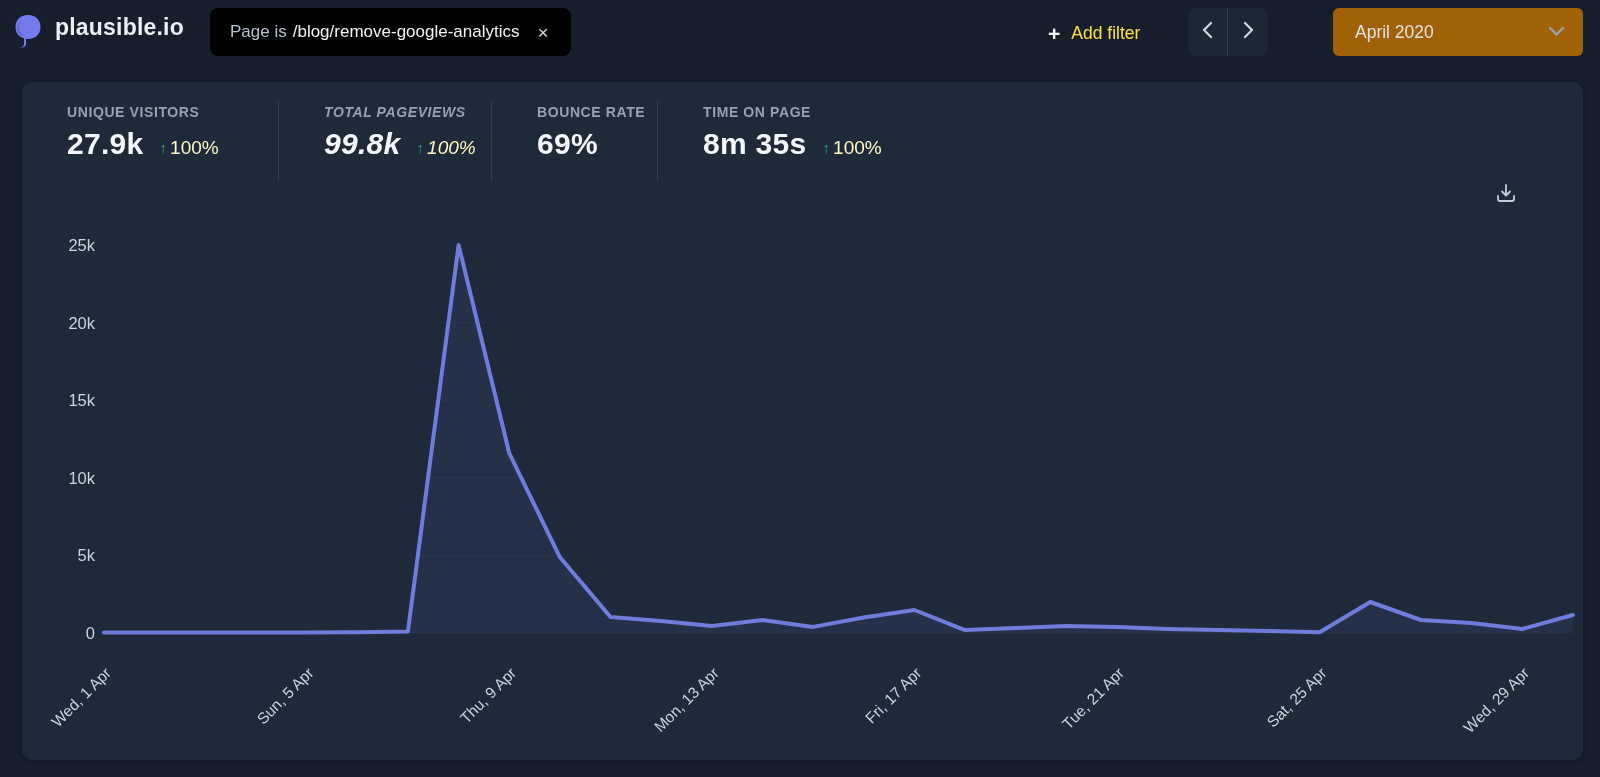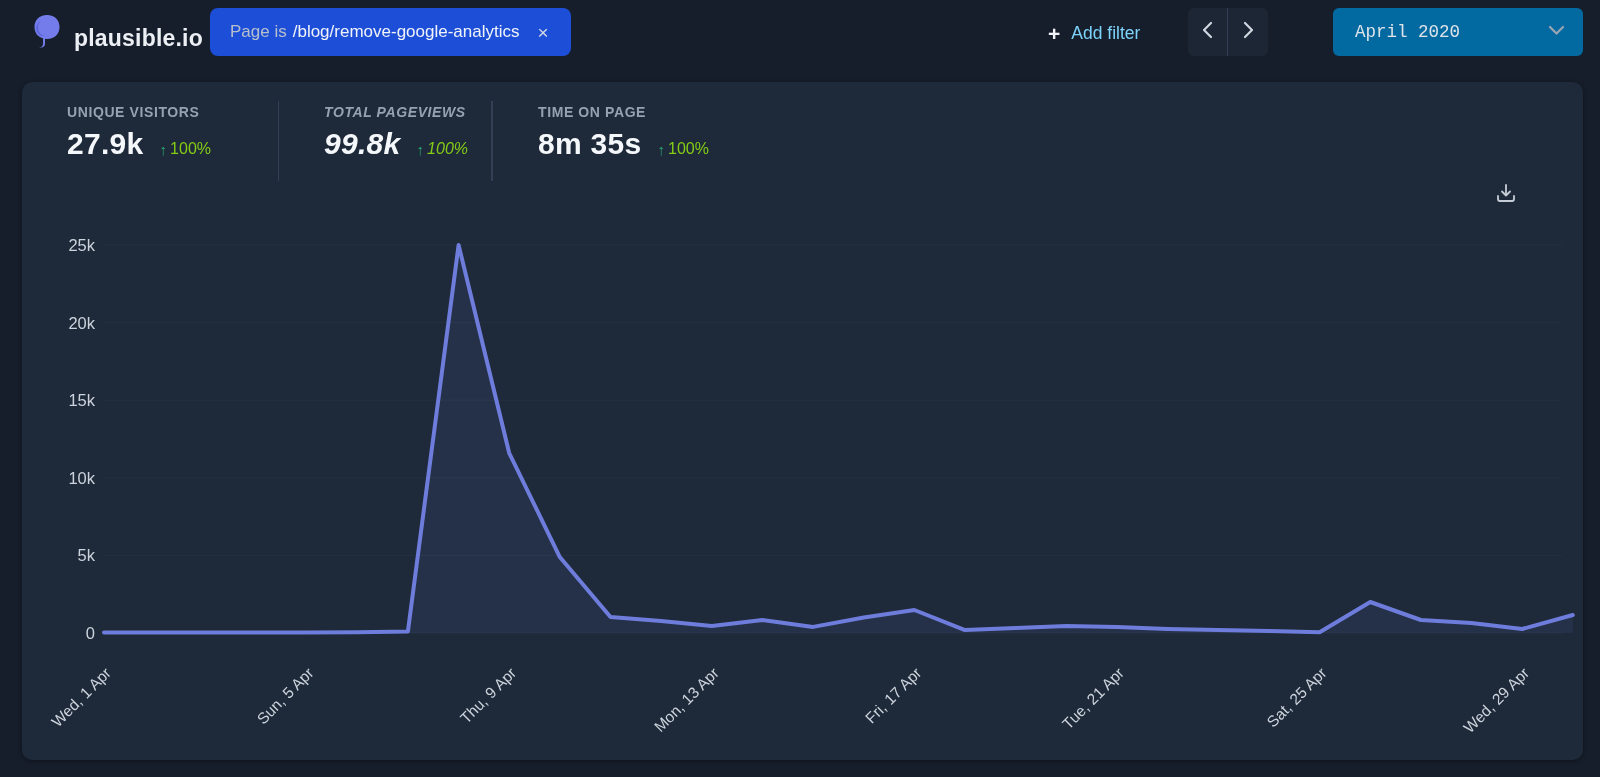--- a/index.html
+++ b/index.html
@@ -6,71 +6,71 @@
   html,body { width:1600px; height:777px; overflow:hidden; }
   body {
     background:#161e2b;
     font-family:"Liberation Sans", sans-serif;
     color:#f4f7fa;
     position:relative;
   }
 
   
   .topbar { position:absolute; left:0; top:0; width:1600px; height:66px; }
-  .logo-wrap { position:absolute; left:32px; top:14px; display:flex; align-items:flex-end; }
+  .logo-wrap { position:absolute; left:13px; top:14px; display:flex; align-items:flex-start; }
   .brand { font-size:23px; font-weight:bold; color:#eceff3; letter-spacing:0.2px; margin-left:12px; }
 
   .filter-chip {
     position:absolute; left:210px; top:8px; height:48px;
-    background:#1d4ed8; border-radius:8px;
+    background:#000000; border-radius:8px;
     display:flex; align-items:center; padding:0 22px 0 20px;
     font-size:17px; color:#b6c0cc;
   }
   .filter-chip b { color:#f0f3f7; margin-left:6px; font-weight:normal; }
   .chip-close { margin-left:18px; color:#d3d9e1; font-size:19px; cursor:pointer; line-height:1; }
 
   .add-filter {
     position:absolute; left:1048px; top:0; height:66px;
     display:flex; align-items:center; cursor:pointer;
   }
   .add-filter .plus { font-size:21px; font-weight:bold; color:#f0f3f7; margin-right:11px; line-height:1; }
-  .add-filter .lbl { font-size:17.5px; color:#7dd3fc; }
+  .add-filter .lbl { font-size:17.5px; color:#fde047; }
 
   .arrows {
     position:absolute; left:1188px; top:8px; width:80px; height:48px;
     background:#1c2634; border-radius:6px; display:flex;
   }
   .arrow-btn { width:40px; height:48px; display:flex; align-items:center; justify-content:center; cursor:pointer; }
   .arrow-btn:first-child { border-right:1px solid #333f53; }
   .arrow-btn svg { stroke:#cfd6df; }
 
   .date-picker {
     position:absolute; left:1333px; top:8px; width:250px; height:48px;
-    background:#0369a1; border-radius:6px;
+    background:#a16207; border-radius:6px;
     display:flex; align-items:center; justify-content:space-between;
-    padding:0 18px 0 22px; cursor:pointer;font-family:Liberation Mono, monospace;
+    padding:0 18px 0 22px; cursor:pointer;
   }
   .date-picker .date-lbl { font-size:17.5px; color:#dfe4ea; }
   .date-picker svg { stroke:#9aa5b3; }
 
   
   .card {
     position:absolute; left:22px; top:82px; width:1561px; height:678px;
     background:#1e2939; border-radius:10px;
     box-shadow:0 1px 4px rgba(0,0,0,0.35);
   }
 
   .stats-row { position:absolute; left:45px; top:22px; display:flex; align-items:flex-start; }
   .stat { display:flex; flex-direction:column; }
   .stat-label { font-size:14px; font-weight:bold; letter-spacing:0.6px; color:#96a1b1; white-space:nowrap; }
   .stat-valrow { display:flex; align-items:flex-end; margin-top:9px; }
   .stat-value { font-size:30px; font-weight:bold; color:#f5f8fb; line-height:1; letter-spacing:0.3px; }
   .stat-change { display:flex; align-items:center; margin-left:16px; margin-bottom:2px; }
   .stat-arrow { color:#2aa775; font-size:15px; font-weight:bold; margin-right:3px; line-height:1; }
-  .stat-delta { color:#84cc16; font-size:16px; line-height:1; }
+  .stat-delta { color:#fef9c3; font-size:19px; line-height:1; }
   .stat-div { width:1px; height:80px; background:#323f54; margin:-3px 0 0 0; }
   .w1 { width:211px; } .w2 { width:212px;font-style:italic; } .w3 { width:165px; }
   .pl { padding-left:45px; }
 
   .download-btn { position:absolute; right:66px; top:100px; cursor:pointer; }
   .download-btn svg { stroke:#c6cdd6; }
 
   .chart-region { position:absolute; left:0; top:0; width:1561px; height:678px; }
 </style>
 </head>
@@ -143,20 +143,26 @@
       <span class="stat-label">TOTAL PAGEVIEWS</span>
       <span class="stat-valrow">
         <span class="stat-value">99.8k</span>
         <span class="stat-change">
           <span class="stat-arrow">↑</span>
           <span class="stat-delta">100%</span>
         </span>
       </span>
     </div>
     <div class="stat-div"></div>
+    <div class="stat w3 pl">
+      <span class="stat-label">BOUNCE RATE</span>
+      <span class="stat-valrow">
+        <span class="stat-value">69%</span>
+      </span>
+    </div>
     <div class="stat-div"></div>
     <div class="stat pl">
       <span class="stat-label">TIME ON PAGE</span>
       <span class="stat-valrow">
         <span class="stat-value">8m 35s</span>
         <span class="stat-change">
           <span class="stat-arrow">↑</span>
           <span class="stat-delta">100%</span>
         </span>
       </span>

